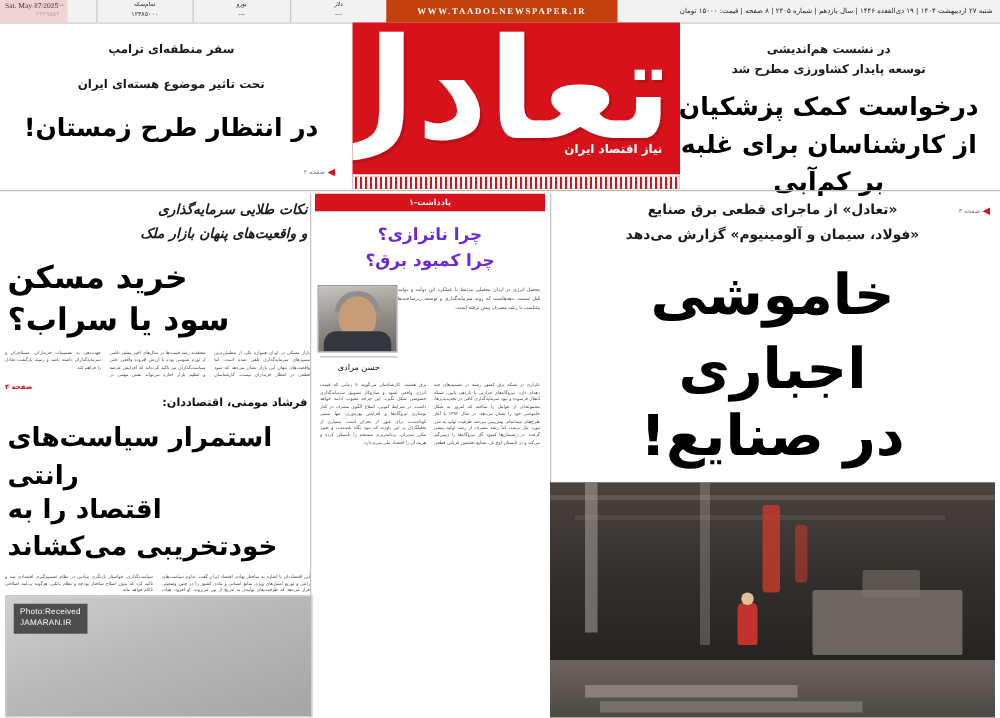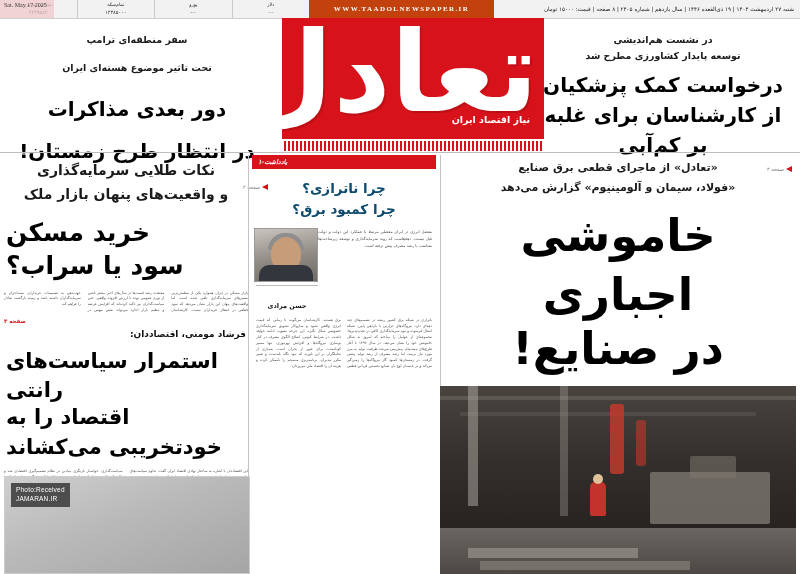--- a/index.html
+++ b/index.html
@@ -102,22 +102,22 @@
   .body-area{position:absolute;top:155px;left:0;width:800px;height:419px;}
 
   .col-left{position:absolute;top:0;left:4px;width:244px;height:419px;}
   .col-mid{position:absolute;top:0;left:252px;width:184px;height:419px;}
   .col-right{position:absolute;top:0;right:4px;width:356px;height:419px;}
 
   .vline{position:absolute;top:0;width:1px;height:419px;background:#c4c4c4;}
 
   
   .lead-kicker{
-    font-size:14px;font-weight:bold;line-height:1.7;text-align:center;
-    color:#1b1b1b;margin:4px 2px 0 2px;
+    font-size:11px;font-weight:bold;line-height:1.7;text-align:right;
+    color:#1b1b1b;margin:4px 2px 0 2px;font-style:italic;
   }
   .lead-title{
     font-size:25px;font-weight:bold;line-height:1.42;text-align:left;
     color:#000;margin:8px 2px 0 2px;letter-spacing:-.5px;
   }
   .lead-title.small{font-size:21px;line-height:1.4;}
   .byline{
     font-size:9px;font-weight:bold;text-align:right;margin:5px 2px 0 2px;color:#111;
   }
 
@@ -146,25 +146,25 @@
   .credit{
     position:absolute;top:6px;left:6px;
     background:#4d4d4d;color:#fff;padding:3px 5px;
     font-size:6.5px;line-height:1.35;font-family:"Liberation Sans",sans-serif;
     direction:ltr;text-align:left;letter-spacing:.2px;
   }
 
   
   .note-head{
     background:#d8121a;color:#fff;font-size:6.5px;font-weight:bold;
-    padding:3px 6px;text-align:left;letter-spacing:.2px;font-style:italic;
+    padding:3px 6px;text-align:center;letter-spacing:.2px;
   }
   .note-title{
     font-size:13.5px;font-weight:bold;line-height:1.55;text-align:center;
-    margin:9px 4px 0 4px;color:#0c4a6e;
+    margin:9px 4px 0 4px;color:#6d28d9;
   }
   .author-wrap{
     float:left;width:62px;margin:4px 0 3px 4px;text-align:center;
   }
   .author-photo{
     width:62px;height:52px;border:1px solid #9a9a9a;
     background:linear-gradient(170deg,#c9c4bd 0%,#8f8a84 55%,#6e6a65 100%);
     position:relative;overflow:hidden;
   }
   .author-photo .face{
@@ -173,22 +173,22 @@
   }
   .author-photo .hair{
     position:absolute;left:13px;top:4px;width:36px;height:17px;border-radius:18px 18px 0 0;
     background:#8e8e8e;
   }
   .author-photo .suit{
     position:absolute;left:4px;bottom:0;width:54px;height:16px;
     background:#33373d;border-radius:10px 10px 0 0;
   }
   .author-name{
-    font-size:6.5px;font-weight:bold;margin-top:3px;color:#111;
-    border-top:1px solid #bbb;padding-top:16px;
+    font-size:6.5px;font-weight:normal;margin-top:3px;color:#111;
+    border-top:1px solid #bbb;padding-top:4px;
   }
   .note-body{
     font-size:4px;line-height:1.75;color:#4a4a4a;text-align:justify;margin:4px 4px 0 4px;
   }
   .mid-cols{column-count:2;column-gap:6px;font-size:3.6px;line-height:1.6;
     color:#4a4a4a;text-align:justify;margin:5px 4px 0 4px;}
 
   
   .r-kicker{
     font-size:11px;font-weight:bold;line-height:1.7;text-align:center;
@@ -263,21 +263,20 @@
 
     <div class="logo-box">
       <div class="logo-word">تعادل</div>
       <div class="logo-sub">نیاز اقتصاد ایران</div>
       <div class="logo-ruler"></div>
     </div>
 
     <div class="head-art left">
       <div class="kicker">سفر منطقه‌ای ترامپ</div>
       <div class="kicker" style="margin-top:0">تحت تاثیر موضوع هسته‌ای ایران</div>
-      <div class="mainline">دور بعدی مذاکرات</div>
       <div class="mainline" style="margin-top:0">در انتظار طرح زمستان!</div>
       <div class="pageref">
         <span class="tri"></span>
         <span>صفحه ۲</span>
       </div>
     </div>
   </div>
 
   <div class="rule" style="top:152px"></div>
 

